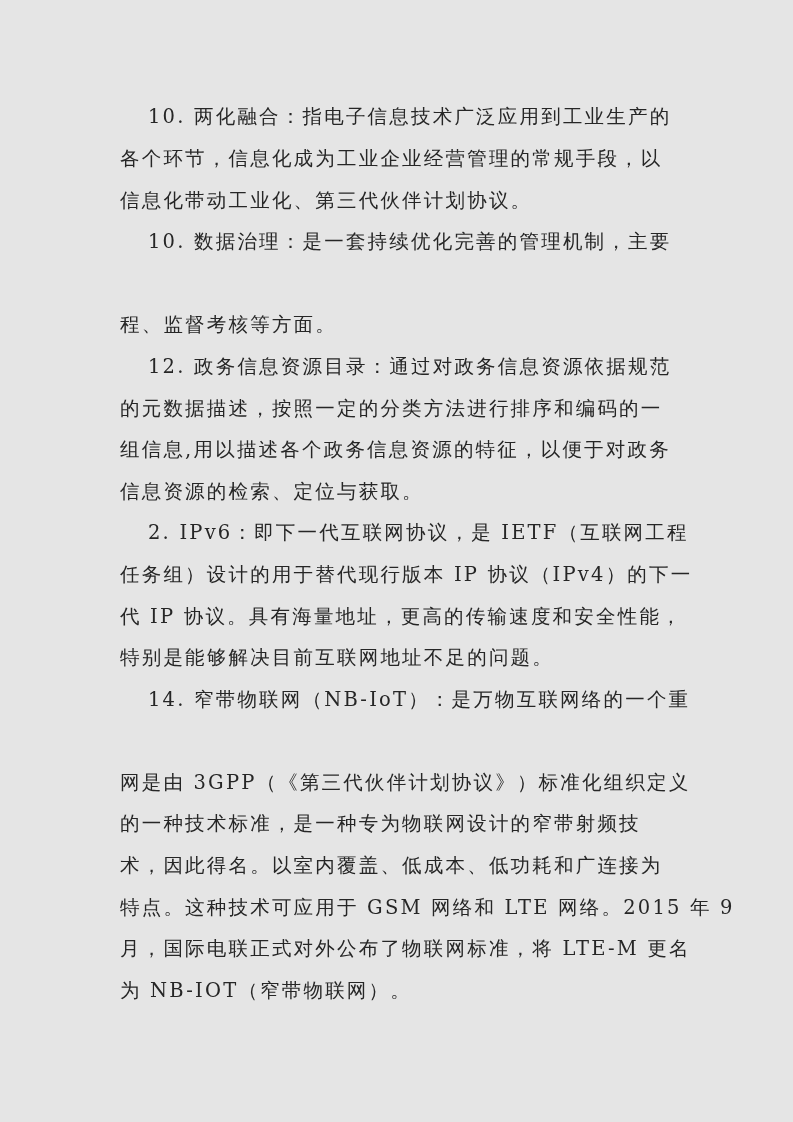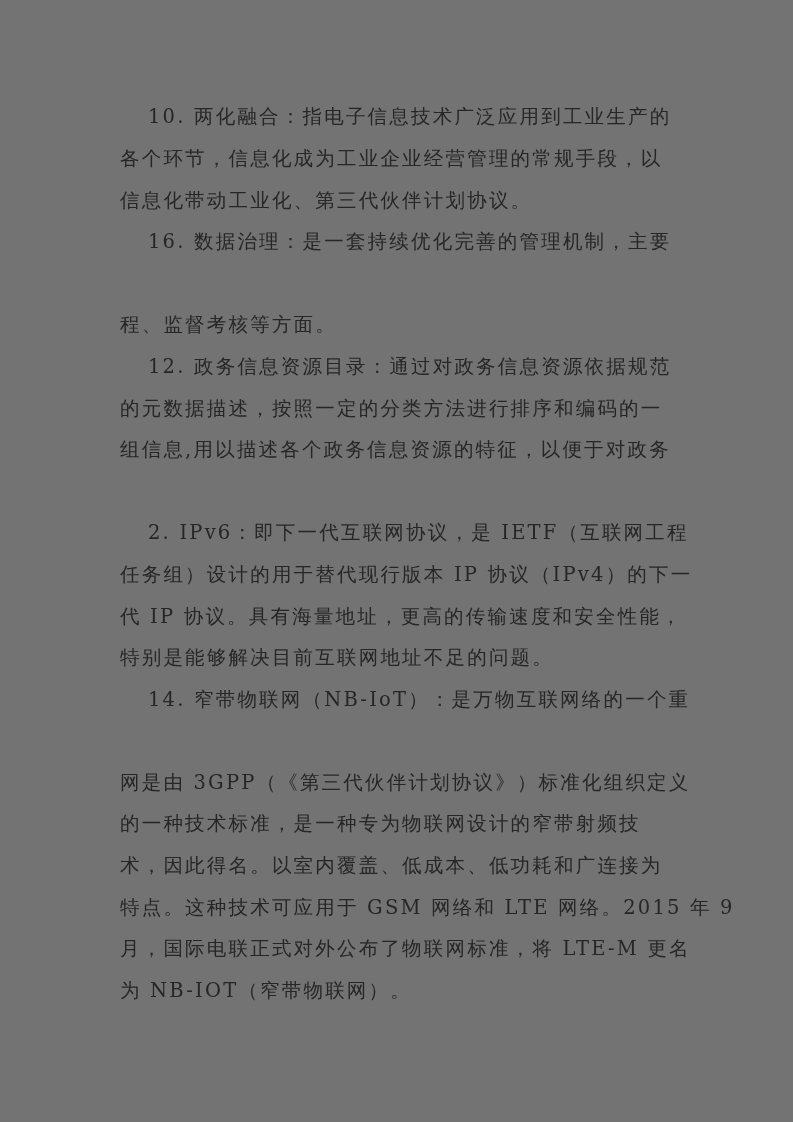--- a/index.html
+++ b/index.html
@@ -1,37 +1,38 @@
 <!DOCTYPE html>
 <html><head>
 <meta charset="utf-8">
 <style>
   html, body { margin:0; padding:0; background:#ffffff; }
   body { width:793px; height:1122px; position:relative; overflow:hidden; }
-  .page { position:absolute; left:0; top:0; width:793px; height:1122px; background:#737373; }
+  .page { position:absolute; left:0; top:0; width:793px; height:1122px; background:#e5e5e5; }
   .line {
     position:absolute; left:120px; white-space:nowrap;
     font-family:"DejaVu Serif","Liberation Serif",serif;
     font-size:19.5px; color:#262626; letter-spacing:2.2px;
     line-height:24px;
   }
   .line.indent { left:148px; }
 </style>
 </head>
 <body>
 
 <div class="page">
   <div class="line indent" style="top:105px">10. 两化融合：指电子信息技术广泛应用到工业生产的</div>
   <div class="line" style="top:147px">各个环节，信息化成为工业企业经营管理的常规手段，以</div>
   <div class="line" style="top:189px">信息化带动工业化、第三代伙伴计划协议。</div>
-  <div class="line indent" style="top:230px">16. 数据治理：是一套持续优化完善的管理机制，主要</div>
+  <div class="line indent" style="top:230px">10. 数据治理：是一套持续优化完善的管理机制，主要</div>
   <div class="line" style="top:313px">程、监督考核等方面。</div>
   <div class="line indent" style="top:355px">12. 政务信息资源目录：通过对政务信息资源依据规范</div>
   <div class="line" style="top:438px">组信息,用以描述各个政务信息资源的特征，以便于对政务</div>
   <div class="line" style="top:397px">的元数据描述，按照一定的分类方法进行排序和编码的一</div>
+  <div class="line" style="top:480px">信息资源的检索、定位与获取。</div>
   <div class="line indent" style="top:521px">2. IPv6：即下一代互联网协议，是 IETF（互联网工程</div>
   <div class="line" style="top:563px">任务组）设计的用于替代现行版本 IP 协议（IPv4）的下一</div>
   <div class="line" style="top:605px">代 IP 协议。具有海量地址，更高的传输速度和安全性能，</div>
   <div class="line" style="top:646px">特别是能够解决目前互联网地址不足的问题。</div>
   <div class="line indent" style="top:688px">14. 窄带物联网（NB-IoT）：是万物互联网络的一个重</div>
   <div class="line" style="top:771px">网是由 3GPP（《第三代伙伴计划协议》）标准化组织定义</div>
   <div class="line" style="top:812px">的一种技术标准，是一种专为物联网设计的窄带射频技</div>
   <div class="line" style="top:854px">术，因此得名。以室内覆盖、低成本、低功耗和广连接为</div>
   <div class="line" style="top:896px">特点。这种技术可应用于 GSM 网络和 LTE 网络。2015 年 9</div>
   <div class="line" style="top:937px">月，国际电联正式对外公布了物联网标准，将 LTE-M 更名</div>

